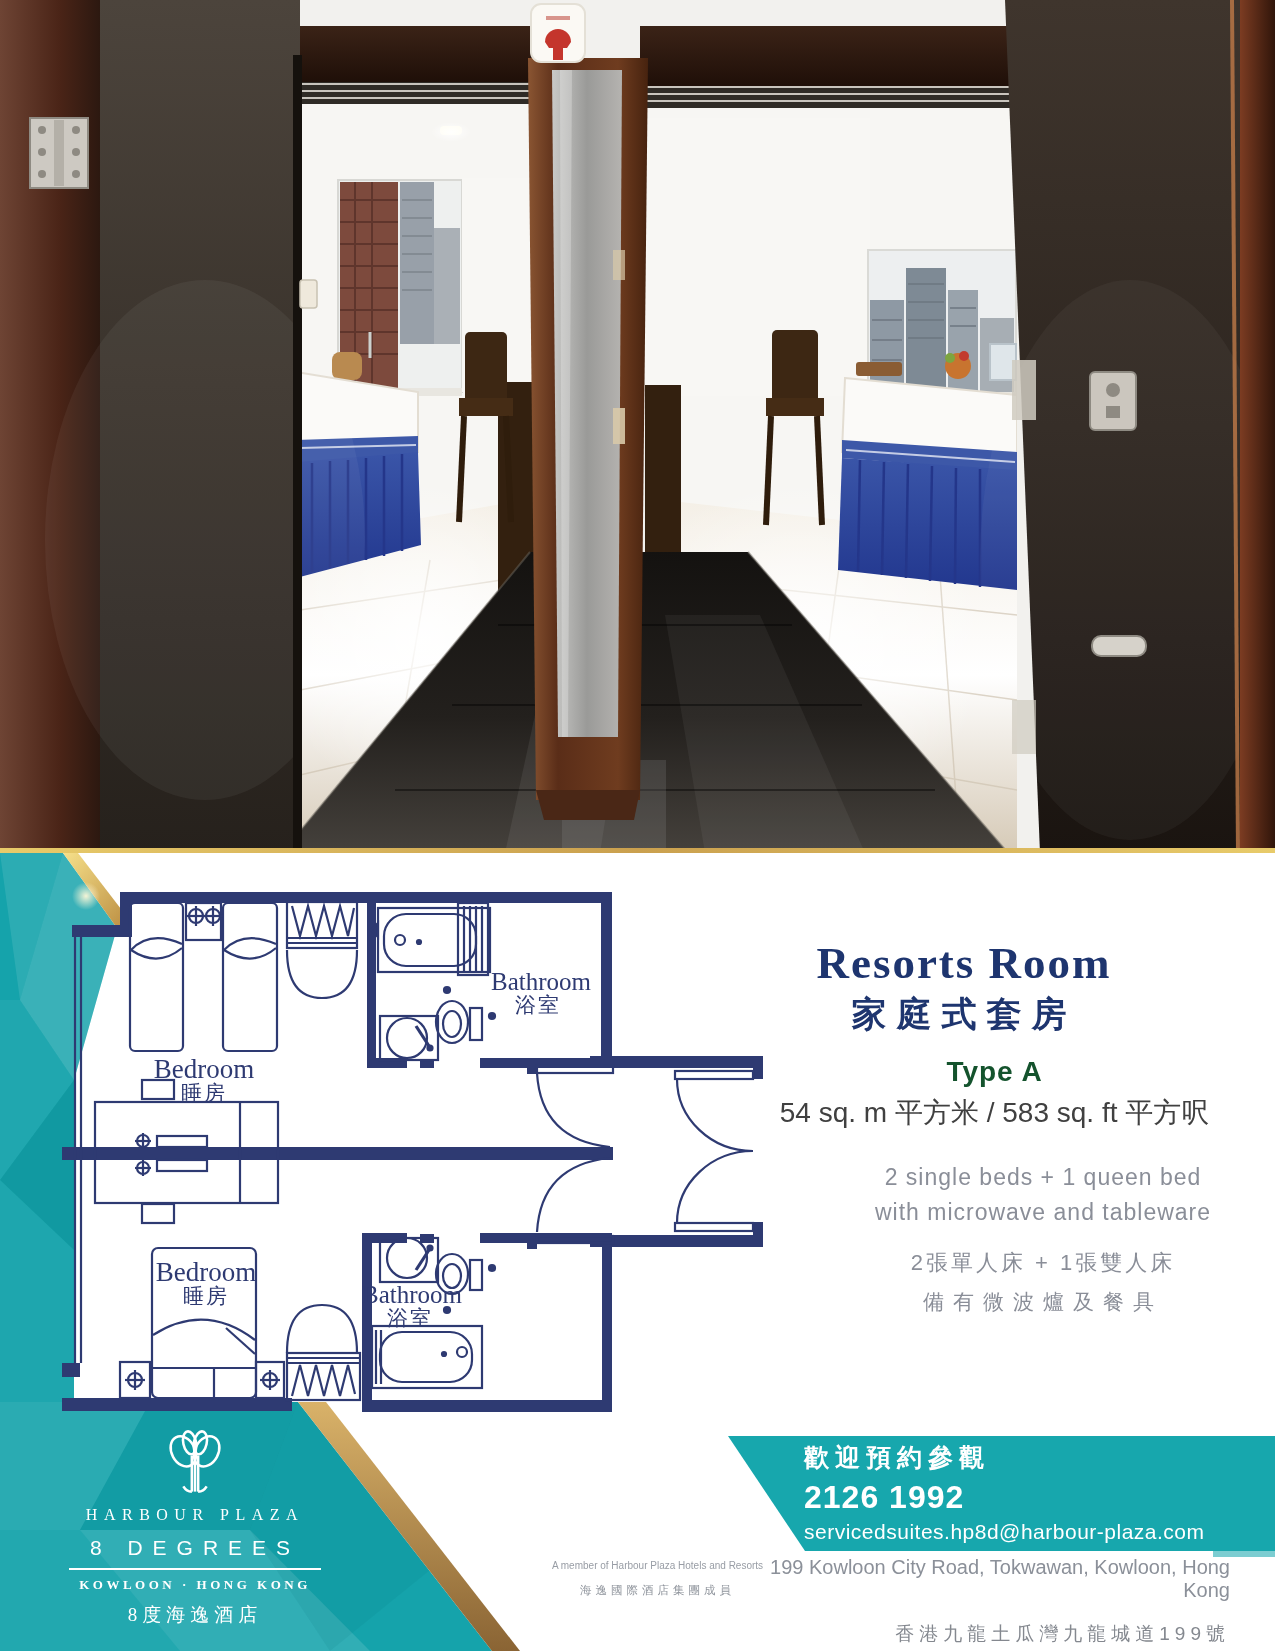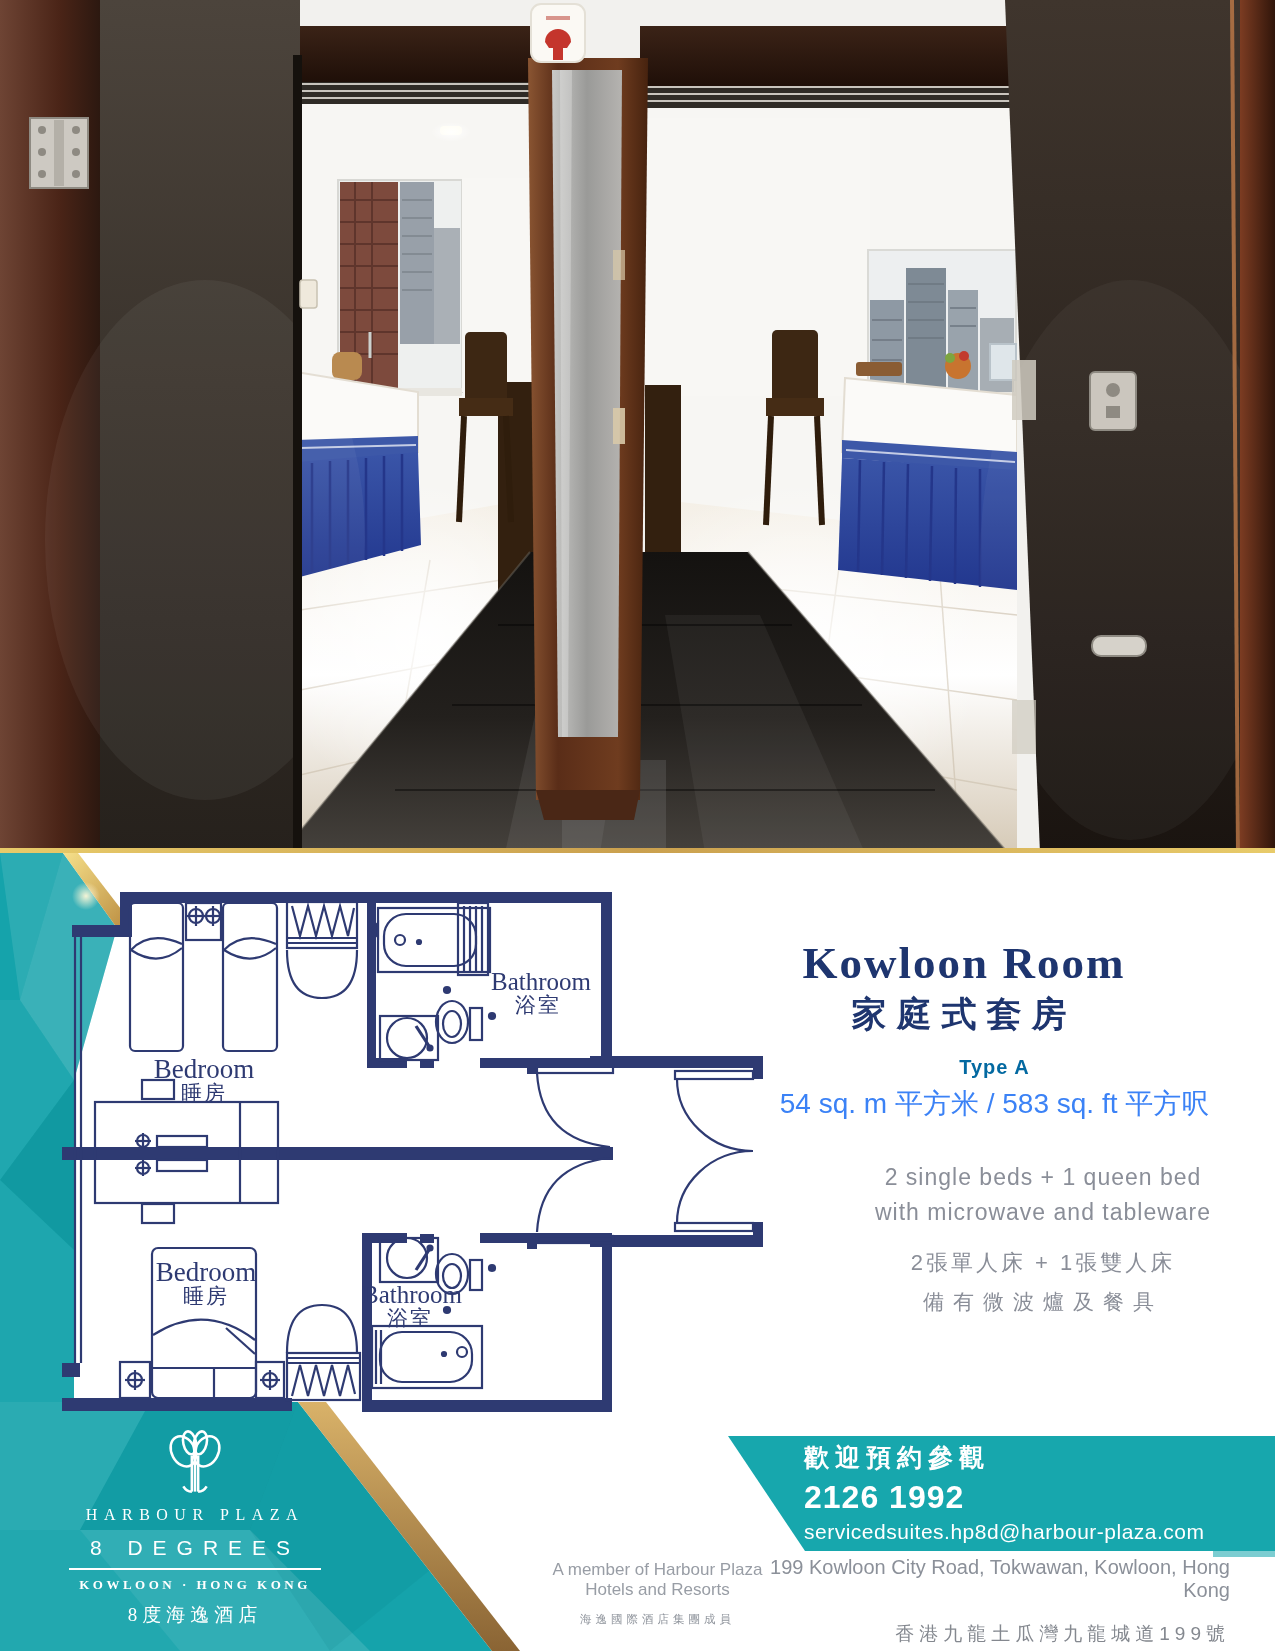--- a/index.html
+++ b/index.html
@@ -7,42 +7,42 @@
        font-family:"Liberation Sans","DejaVu Sans",sans-serif;}
   .abs{position:absolute;}
 
   
   .title-block{left:744px;top:940px;width:440px;text-align:center;color:#1e356f;}
   .title-en{font-family:"Liberation Serif","DejaVu Serif",serif;font-size:45px;font-weight:700;
             letter-spacing:2px;line-height:1.05;}
   .title-zh{font-family:"Liberation Serif","DejaVu Serif",serif;font-size:35px;font-weight:700;
             letter-spacing:10px;margin-top:4px;}
   .type-block{left:762px;top:1056px;width:465px;text-align:center;}
-  .type-label{font-size:20px;font-weight:700;color:#0369a1;letter-spacing:1px;}
-  .area-line{font-size:28px;color:#3b82f6;margin-top:6px;white-space:nowrap;}
+  .type-label{font-size:28px;font-weight:700;color:#14532d;letter-spacing:1px;}
+  .area-line{font-size:28px;color:#404040;margin-top:6px;white-space:nowrap;}
   .feat-block{left:808px;top:1160px;width:470px;text-align:center;color:#8a8e98;}
   .feat-en{font-size:23px;letter-spacing:1px;line-height:35px;}
   .feat-zh1{font-size:22px;letter-spacing:3px;margin-top:18px;}
   .feat-zh2{font-size:21px;letter-spacing:9px;margin-top:10px;}
 
   
   .banner{left:726px;top:1436px;width:552px;height:115px;background:#17a7ad;
           clip-path:polygon(2px 0,552px 0,552px 115px,79px 115px);color:#ffffff;}
   .banner-inner{position:absolute;left:78px;top:5px;}
   .invite{font-size:25px;font-weight:700;letter-spacing:6px;}
   .phone{font-size:32px;font-weight:700;letter-spacing:1px;line-height:46px;}
   .email{font-size:21px;letter-spacing:.5px;line-height:24px;}
   .banner-sliver{left:1213px;top:1551px;width:62px;height:6px;background:#7ccdd1;}
 
   .addr-block{left:758px;top:1556px;width:472px;text-align:right;color:#8b9099;}
   .addr-en{font-size:20px;}
   .addr-zh{font-size:19px;letter-spacing:5px;margin-top:19px;color:#84888f;}
 
   .member-block{left:540px;top:1560px;width:235px;text-align:center;color:#989da5;}
-  .member-en{font-size:17px;}
+  .member-en{font-size:10px;}
   .member-zh{font-size:11.5px;letter-spacing:4px;margin-top:12px;color:#8f949c;}
 
   
   .logo-block{left:55px;top:1428px;width:280px;text-align:center;color:#ffffff;}
   .logo-name1{font-family:"Liberation Serif","DejaVu Serif",serif;font-size:16px;letter-spacing:6.5px;margin-top:4px;}
   .logo-name2{font-family:Liberation Sans, sans-serif;font-size:21px;letter-spacing:10px;margin-top:12px;}
   .logo-rule{width:252px;height:1.5px;background:#ffffff;margin:8px auto 7px auto;}
   .logo-loc{font-family:"Liberation Serif","DejaVu Serif",serif;font-size:13px;font-weight:700;letter-spacing:3.5px;}
   .logo-zh{font-size:19px;letter-spacing:5px;margin-top:9px;font-family:"Liberation Serif","DejaVu Serif",serif;}
 </style>
@@ -493,21 +493,21 @@
     <text x="206" y="1281" font-size="27">Bedroom</text>
     <text x="206" y="1303" font-size="21" letter-spacing="2">睡房</text>
     <text x="541" y="990" font-size="25">Bathroom</text>
     <text x="538" y="1012" font-size="21" letter-spacing="2">浴室</text>
     <text x="412" y="1303" font-size="25">Bathroom</text>
     <text x="410" y="1325" font-size="21" letter-spacing="2">浴室</text>
   </g>
 </svg>
 
 <div class="abs title-block">
-  <div class="title-en">Kowloon Room</div>
+  <div class="title-en">Resorts Room</div>
   <div class="title-zh">家庭式套房</div>
 </div>
 
 <div class="abs type-block">
   <div class="type-label">Type A</div>
   <div class="area-line">54 sq. m 平方米 / 583 sq. ft 平方呎</div>
 </div>
 
 <div class="abs feat-block">
   <div class="feat-en">2 single beds + 1 queen bed</div>

